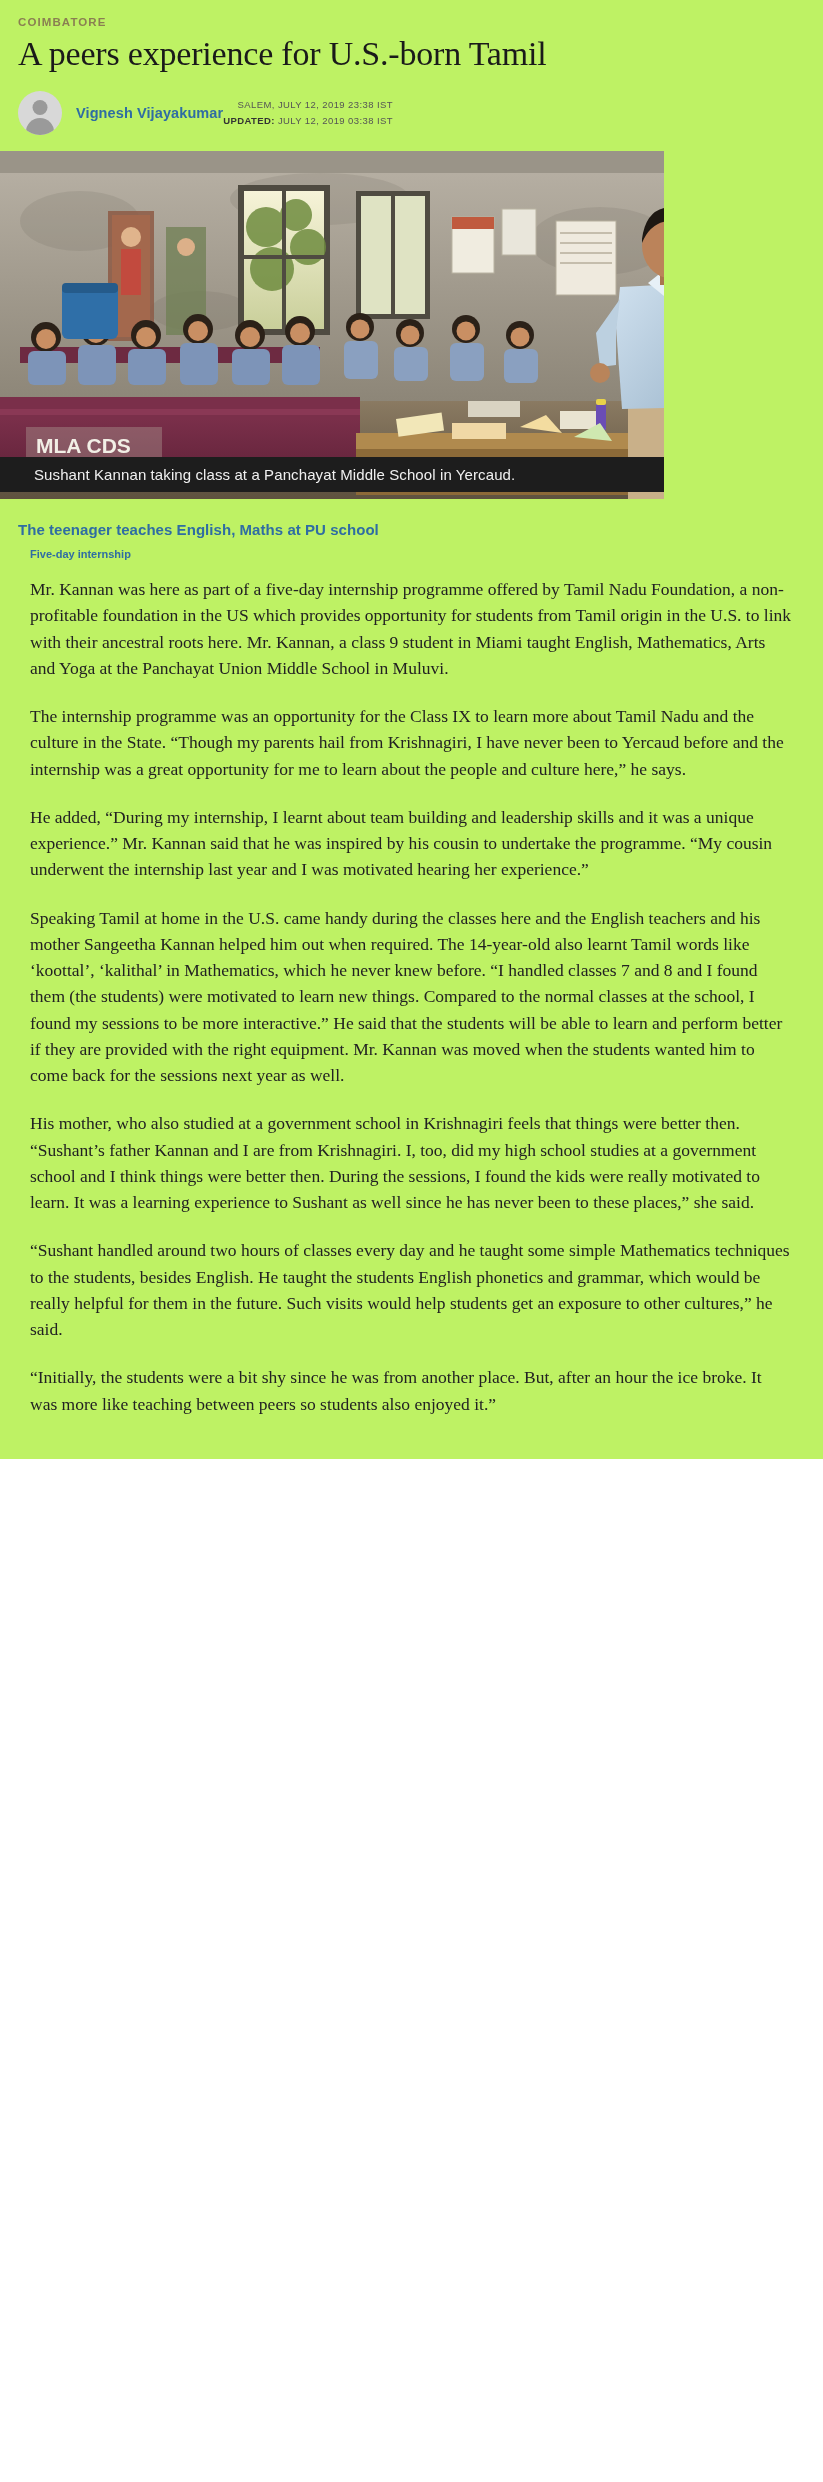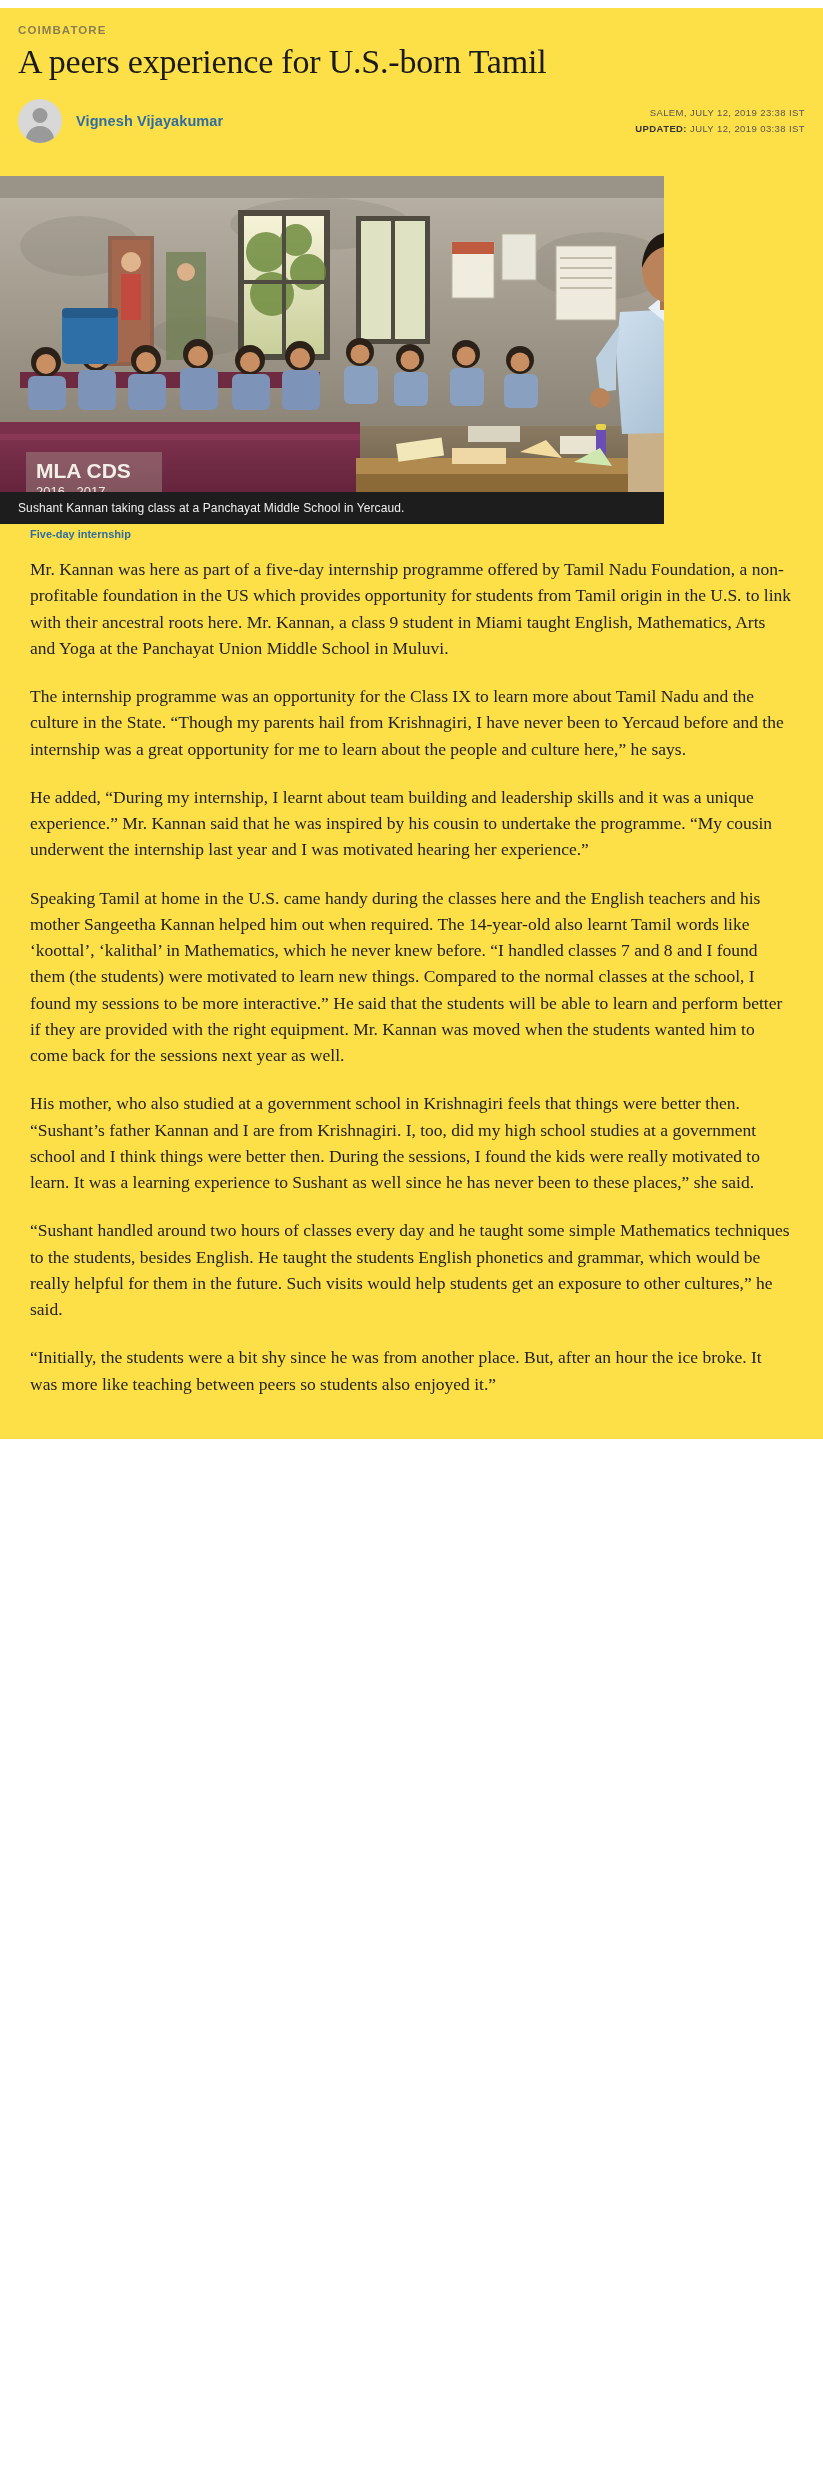--- a/index.html
+++ b/index.html
@@ -7,23 +7,23 @@
     padding: 0;
     background: #ffffff;
   }
   body {
     width: 823px;
     font-family: "Liberation Serif", serif;
     color: #222222;
   }
   .page {
     width: 823px;
-    margin: 8px auto;
+    margin: 0 auto;
     position: relative;
-    background: #fde047;
+    background: #bef264;
   }
   .content {
     padding: 0 18px;
     box-sizing: border-box;
   }
   .kicker {
     font-family: "Liberation Sans", sans-serif;
     font-size: 11.5px;
     font-weight: bold;
     letter-spacing: 1.1px;
@@ -37,22 +37,21 @@
     font-size: 34px;
     line-height: 1.15;
     font-weight: normal;
     color: #1a1a1a;
     margin: 0 0 18px 0;
     letter-spacing: -0.2px;
   }
   .byline-row {
     display: flex;
     align-items: center;
-    justify-content: space-between;
-    padding-bottom: 33px;
+    padding-bottom: 16px;
   }
   .byline-left {
     display: flex;
     align-items: center;
     gap: 14px;
   }
   .avatar {
     width: 44px;
     height: 44px;
     border-radius: 50%;
@@ -111,26 +110,26 @@
   }
   .hero svg {
     display: block;
     width: 823px;
     height: 348px;
   }
   .caption {
     position: absolute;
     left: 0;
     right: 0;
-    bottom: 0;
+    bottom: 7px;
     background: #1d1d1d;
     color: #f0f0f0;
     font-family: "Liberation Sans", sans-serif;
-    font-size: 12px;
-    padding: 9px 18px;
+    font-size: 15px;
+    padding: 9px 34px;
     box-sizing: border-box;
     letter-spacing: 0.1px;
   }
   .standfirst {
     font-family: "Liberation Sans", sans-serif;
     font-size: 15px;
     font-weight: bold;
     color: #2f6da3;
     padding: 22px 0 6px 18px;
     letter-spacing: 0.05px;
@@ -349,20 +348,21 @@
       </g>
 
       <rect x="706" y="120" width="117" height="120" fill="#2f3a33"></rect>
       <rect x="712" y="126" width="105" height="108" fill="#3b4840"></rect>
 
       <rect x="0" y="0" width="823" height="348" fill="none"></rect>
     </svg>
     <div class="caption">Sushant Kannan taking class at a Panchayat Middle School in Yercaud.</div>
   </div>
 
+  <div class="standfirst">The teenager teaches English, Maths at PU school</div>
 
   <div class="article">
     <div class="subhead">Five-day internship</div>
     <p>Mr. Kannan was here as part of a five-day internship programme offered by Tamil Nadu Foundation, a non-profitable foundation in the US which provides opportunity for students from Tamil origin in the U.S. to link with their ancestral roots here. Mr. Kannan, a class 9 student in Miami taught English, Mathematics, Arts and Yoga at the Panchayat Union Middle School in Muluvi.</p>
     <p>The internship programme was an opportunity for the Class IX to learn more about Tamil Nadu and the culture in the State. “Though my parents hail from Krishnagiri, I have never been to Yercaud before and the internship was a great opportunity for me to learn about the people and culture here,” he says.</p>
     <p>He added, “During my internship, I learnt about team building and leadership skills and it was a unique experience.” Mr. Kannan said that he was inspired by his cousin to undertake the programme. “My cousin underwent the internship last year and I was motivated hearing her experience.”</p>
     <p>Speaking Tamil at home in the U.S. came handy during the classes here and the English teachers and his mother Sangeetha Kannan helped him out when required. The 14-year-old also learnt Tamil words like ‘koottal’, ‘kalithal’ in Mathematics, which he never knew before. “I handled classes 7 and 8 and I found them (the students) were motivated to learn new things. Compared to the normal classes at the school, I found my sessions to be more interactive.” He said that the students will be able to learn and perform better if they are provided with the right equipment. Mr. Kannan was moved when the students wanted him to come back for the sessions next year as well.</p>
     <p>His mother, who also studied at a government school in Krishnagiri feels that things were better then. “Sushant’s father Kannan and I are from Krishnagiri. I, too, did my high school studies at a government school and I think things were better then. During the sessions, I found the kids were really motivated to learn. It was a learning experience to Sushant as well since he has never been to these places,” she said.</p>
     <p>“Sushant handled around two hours of classes every day and he taught some simple Mathematics techniques to the students, besides English. He taught the students English phonetics and grammar, which would be really helpful for them in the future. Such visits would help students get an exposure to other cultures,” he said.</p>
     <p>“Initially, the students were a bit shy since he was from another place. But, after an hour the ice broke. It was more like teaching between peers so students also enjoyed it.”</p>

